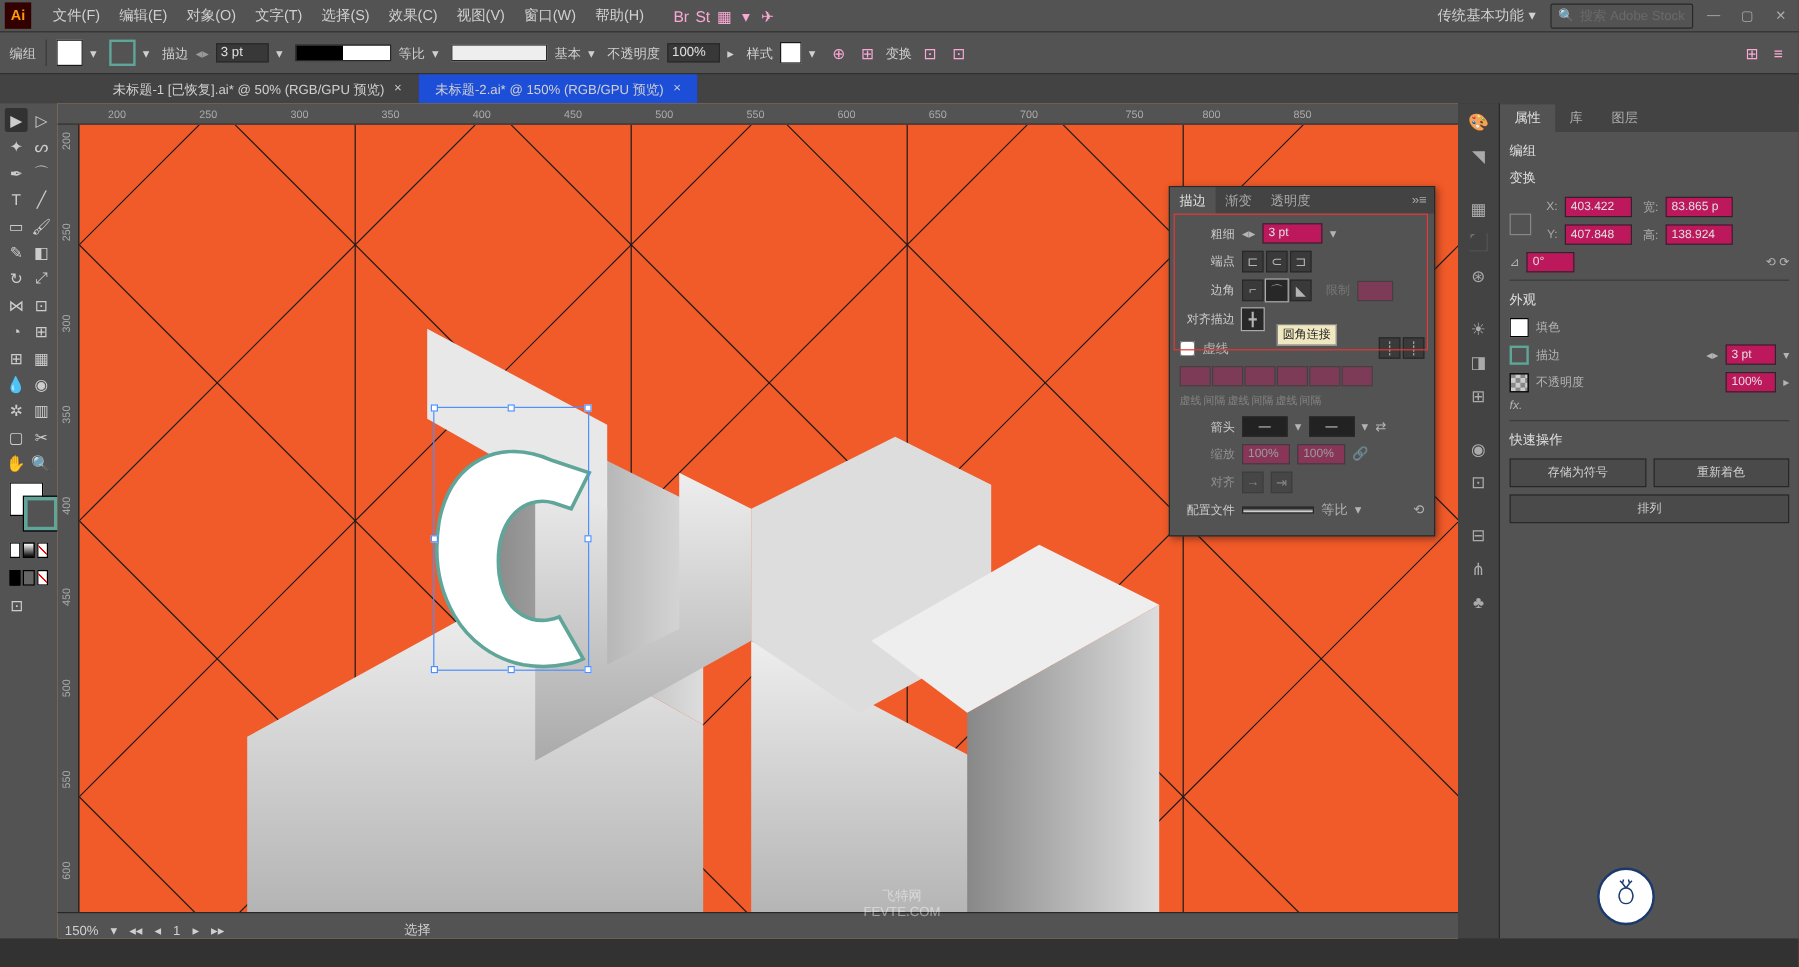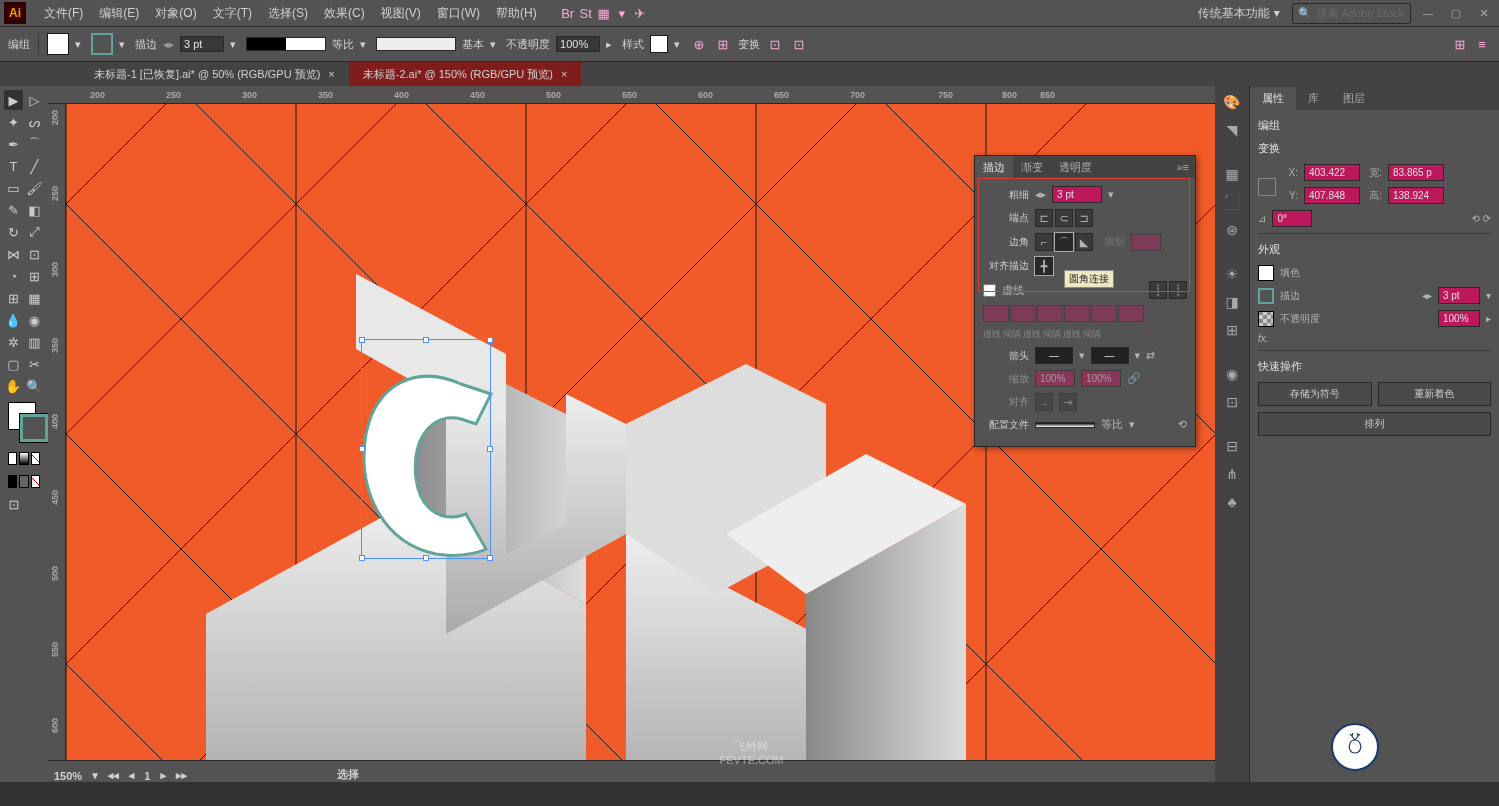--- a/index.html
+++ b/index.html
@@ -13,32 +13,32 @@
 .win-btn { width: 22px; height: 18px; display: flex; align-items: center; justify-content: center; color: #aaa; cursor: pointer; }
 .control-bar { height: 36px; background: #535353; display: flex; align-items: center; padding: 0 8px; gap: 6px; border-top: 1px solid #323232; border-bottom: 1px solid #282828; }
 .ctrl-label { font-size: 11px; color: #d0d0d0; }
 .swatch { width: 22px; height: 22px; border: 1px solid #1a1a1a; display: inline-flex; align-items: center; justify-content: center; }
 .swatch.white { background: #fff; }
 .swatch.teal { border: 2px solid #5fa599; background: transparent; }
 .dd-arrow { width: 10px; color: #d0d0d0; }
 .num-input { background: #383838; border: 1px solid #282828; color: #e0e0e0; padding: 1px 3px; width: 44px; font-size: 11px; }
 .tabs-row { height: 24px; background: #434343; display: flex; align-items: flex-end; padding-left: 80px; }
 .doc-tab { height: 24px; padding: 0 14px; display: flex; align-items: center; font-size: 11px; color: #d0d0d0; gap: 8px; }
-.doc-tab.active { background: #7f1d1d; }
+.doc-tab.active { background: #1d4ed8; }
 .main-area { display: flex; height: 696px; }
 .toolbox { width: 48px; background: #535353; display: flex; flex-direction: column; padding: 4px; gap: 2px; }
 .tool-row { display: flex; gap: 2px; }
 .tool-btn { width: 20px; height: 20px; display: flex; align-items: center; justify-content: center; color: #ccc; cursor: pointer; border-radius: 2px; font-size: 13px; }
 .tool-btn.active { background: #323232; }
 .fill-stroke { margin-top: 4px; position: relative; height: 44px; }
 .fs-fill { position: absolute; top: 0; left: 4px; width: 28px; height: 28px; background: #fff; border: 1px solid #000; }
 .fs-stroke { position: absolute; top: 12px; left: 16px; width: 28px; height: 28px; background: #535353; border: 3px solid #5fa599; outline: 1px solid #000; }
 .small-swatches { display: flex; gap: 2px; margin: 4px; }
 .sm-sw { width: 13px; height: 13px; border: 1px solid #000; }
-.canvas-wrap { flex: 1; display: flex; flex-direction: column; background: #fdba74; position: relative; font-weight: bold; }
+.canvas-wrap { flex: 1; display: flex; flex-direction: column; background: #fdba74; position: relative; }
 .ruler-h { height: 18px; background: #535353; display: flex; align-items: center; font-size: 9px; color: #aaa; position: relative; overflow: hidden; border-bottom: 1px solid #282828; }
 .ruler-h span { position: absolute; }
 .canvas-inner { flex: 1; display: flex; }
 .ruler-v { width: 18px; background: #535353; position: relative; font-size: 9px; color: #aaa; border-right: 1px solid #282828; }
 .ruler-v span { position: absolute; writing-mode: vertical-lr; transform: rotate(180deg); left: 2px; }
 .artboard { flex: 1; background: #f15a29; position: relative; overflow: hidden; }
 .iso-grid line { stroke: #1a1a1a; stroke-width: 1; }
 .sel-box { position: absolute; border: 1px solid #4d90fe; left: 295px; top: 235px; width: 130px; height: 220px; pointer-events: none; }
 .sel-handle { position: absolute; width: 6px; height: 6px; background: #fff; border: 1px solid #4d90fe; }
 .status-bar { height: 22px; background: #535353; display: flex; align-items: flex-end; padding: 0 6px; font-size: 11px; color: #d0d0d0; gap: 10px; border-top: 1px solid #282828; }
@@ -244,21 +244,21 @@
         <span style="left:270px">350</span>
         <span style="left:346px">400</span>
         <span style="left:422px">450</span>
         <span style="left:498px">500</span>
         <span style="left:574px">550</span>
         <span style="left:650px">600</span>
         <span style="left:726px">650</span>
         <span style="left:802px">700</span>
         <span style="left:890px">750</span>
         <span style="left:954px">800</span>
-        <span style="left:992px">850</span>
+        <span style="left:1030px">850</span>
     </div>
     <div class="canvas-inner">
       <div class="ruler-v">
         <span style="top:6px">200</span>
           <span style="top:82px">250</span>
           <span style="top:158px">300</span>
           <span style="top:234px">350</span>
           <span style="top:310px">400</span>
           <span style="top:386px">450</span>
           <span style="top:462px">500</span>

